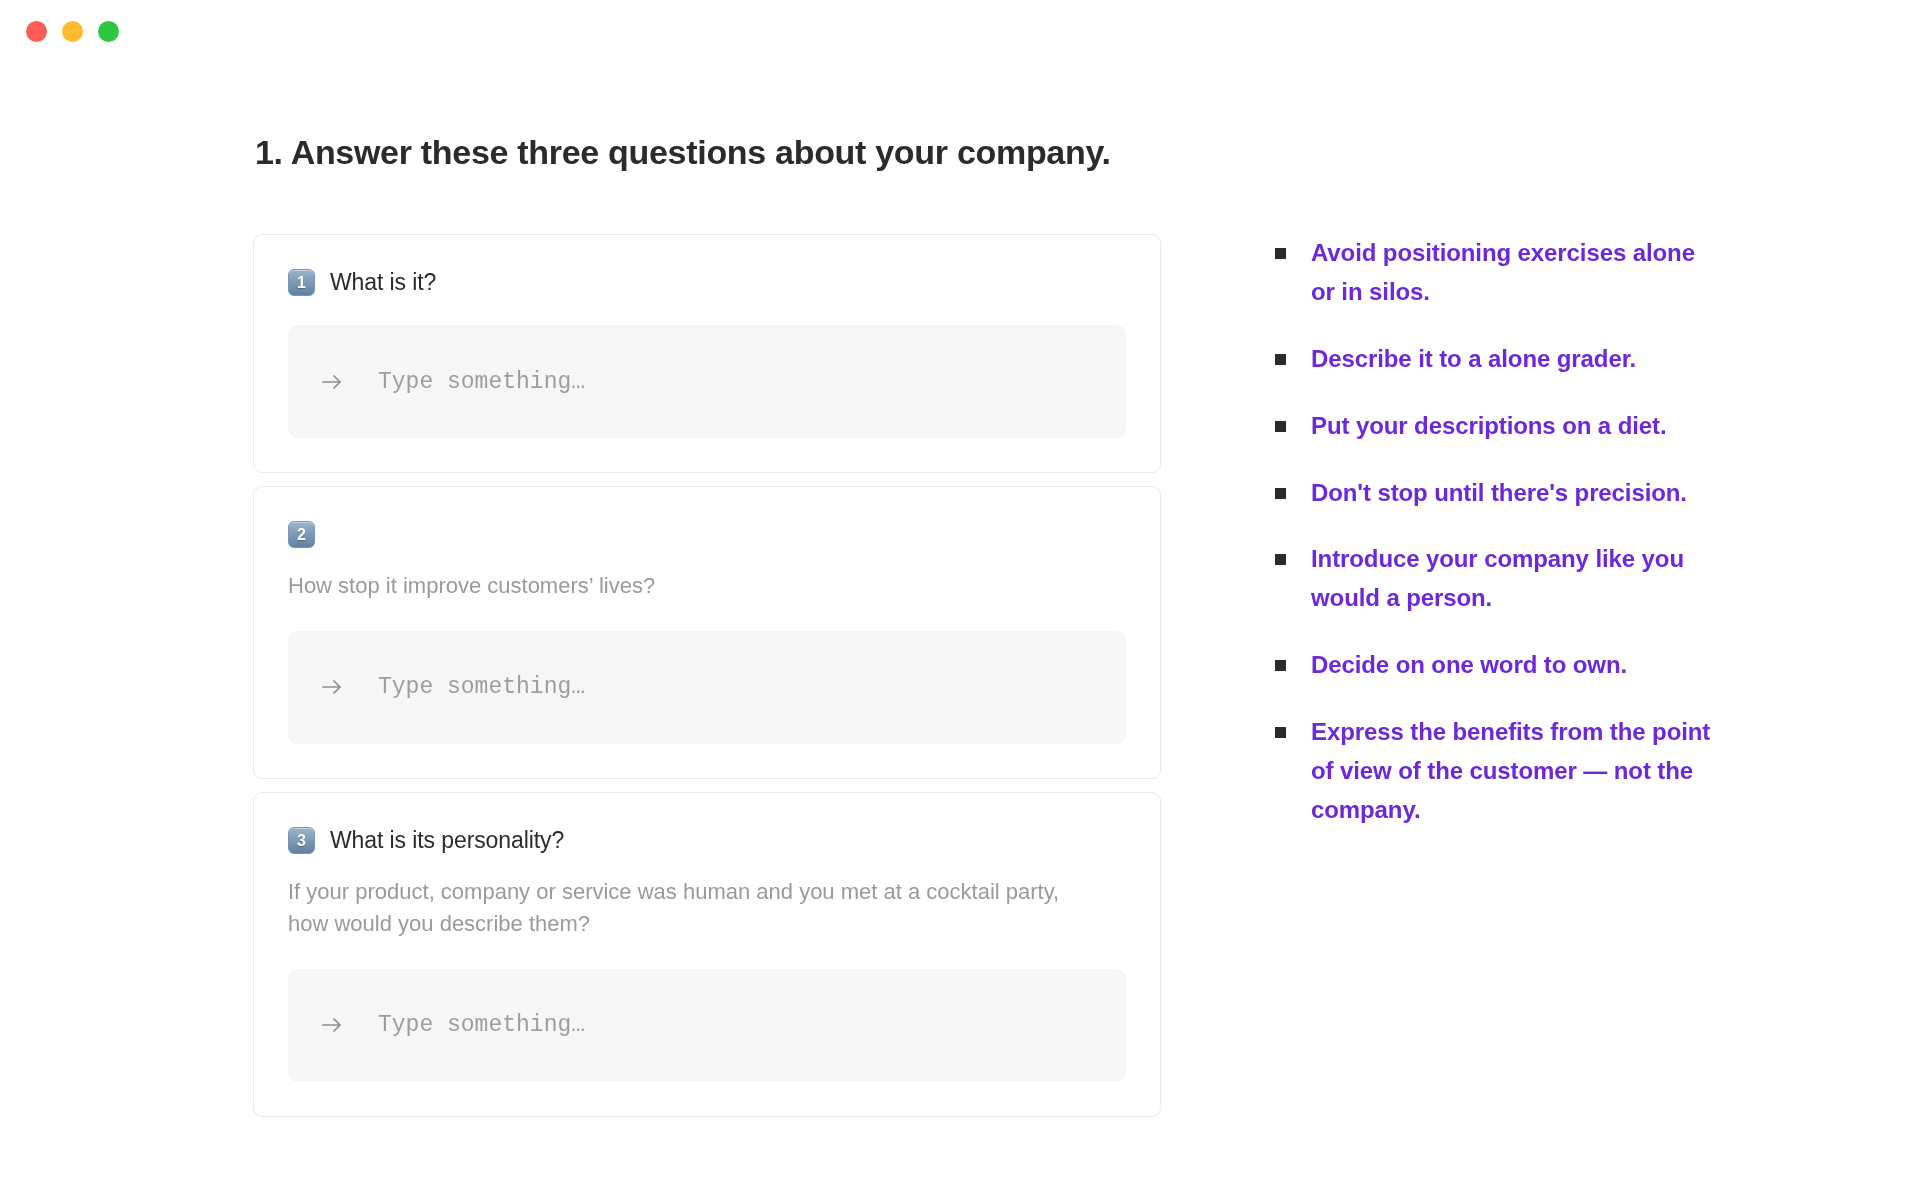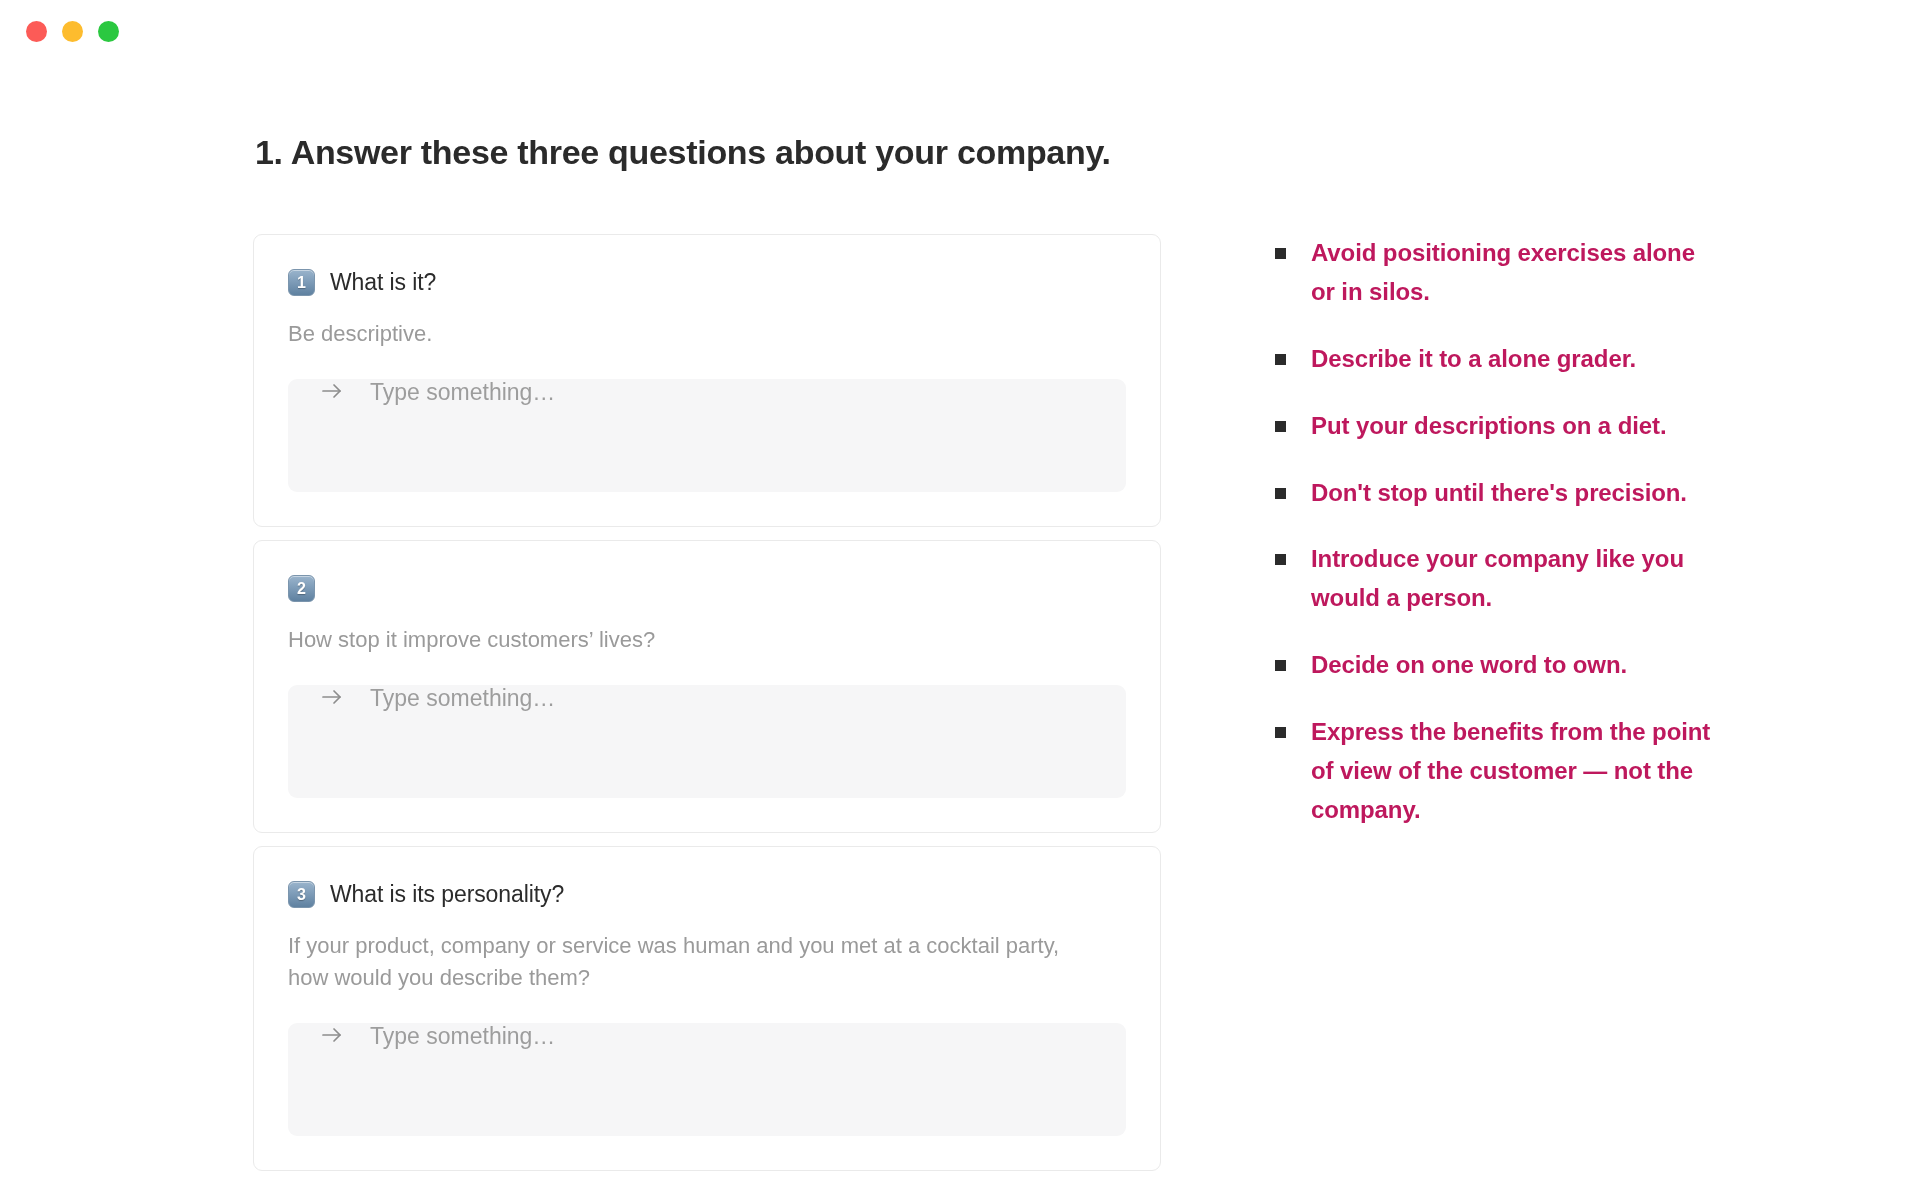--- a/index.html
+++ b/index.html
@@ -107,23 +107,25 @@
     color: #9a9a9a;
     max-width: 800px;
   }
 
   .q-input {
     margin-top: 29px;
     background: #f6f6f7;
     border-radius: 9px;
     height: 113px;
     display: flex;
+    align-items: center;
     padding-left: 32px;
-    gap: 26px;
+    gap: 34px;
     cursor: text;
+    font-family: Liberation Mono, monospace;
   }
 
   .arrow-icon {
     width: 24px;
     height: 24px;
     flex: 0 0 24px;
     color: #8d8d8d;
   }
   .arrow-icon svg { display: block; width: 24px; height: 24px; }
 
@@ -152,21 +154,21 @@
     flex: 0 0 11px;
     background: #2b2b2b;
     margin-top: 14px;
     margin-right: 25px;
   }
 
   .tip-text {
     font-size: 24px;
     font-weight: bold;
     line-height: 1.62;
-    color: #be185d;
+    color: #6d28d9;
     letter-spacing: -0.1px;
   }
 </style>
 </head>
 <body>
 
 <div class="app-window">
 
   <div class="titlebar">
     <div class="traffic-lights">
@@ -180,21 +182,20 @@
 
     <div class="page-title">1. Answer these three questions about your company.</div>
 
     <div class="cards-column">
 
       <div class="q-card">
         <div class="q-head">
           <span class="q-badge">1</span>
           <span class="q-title">What is it?</span>
         </div>
-        <div class="q-sub">Be descriptive.</div>
         <div class="q-input">
           <span class="arrow-icon">
             <svg viewBox="0 0 24 24" fill="none" stroke="currentColor" stroke-width="1.7" stroke-linecap="round" stroke-linejoin="round">
               <line x1="3" y1="12" x2="20" y2="12"></line>
               <polyline points="14,6 20,12 14,18"></polyline>
             </svg>
           </span>
           <span class="q-placeholder">Type something…</span>
         </div>
       </div>

